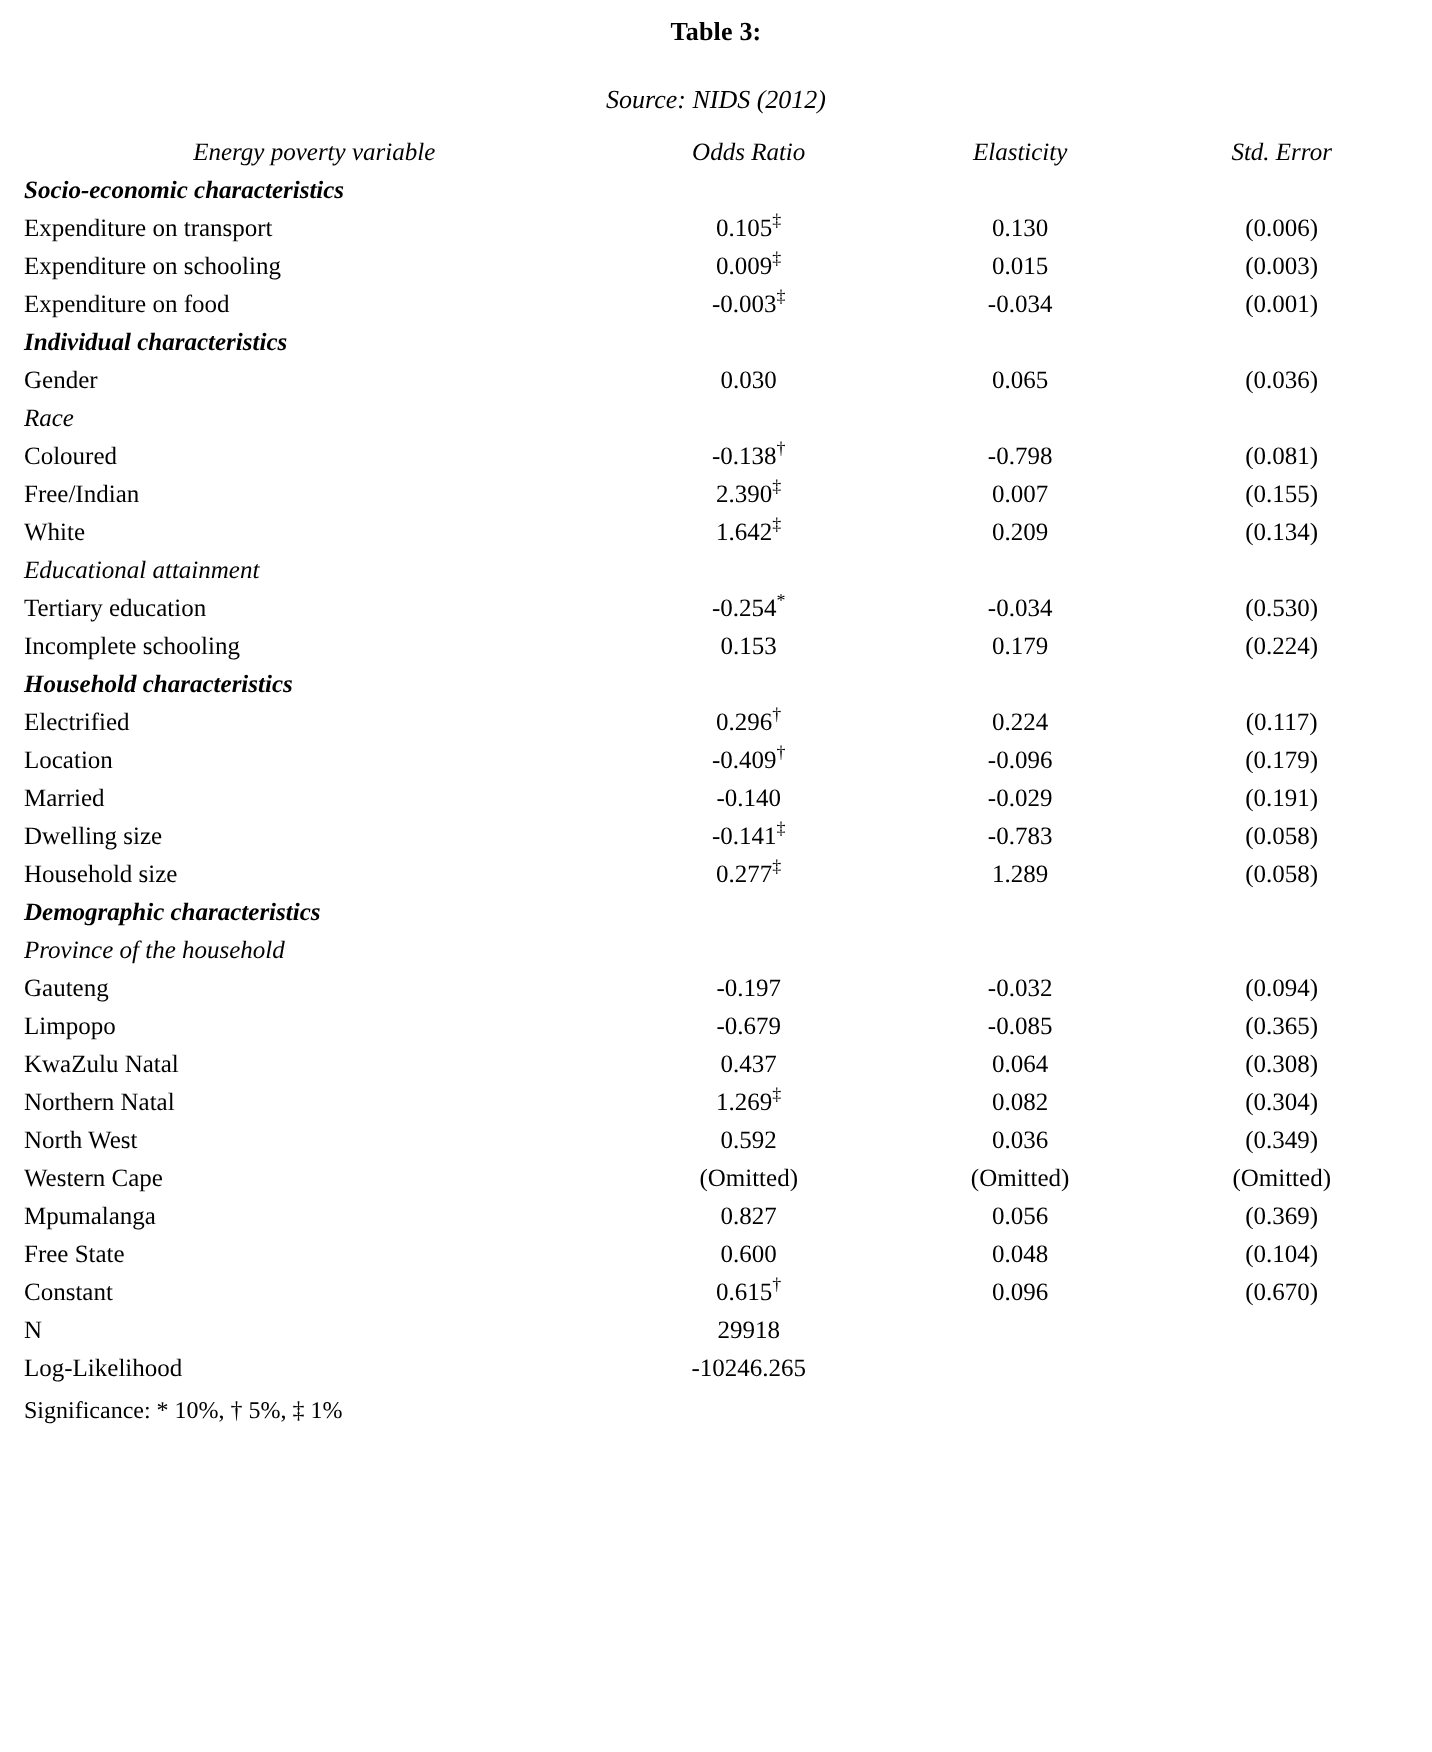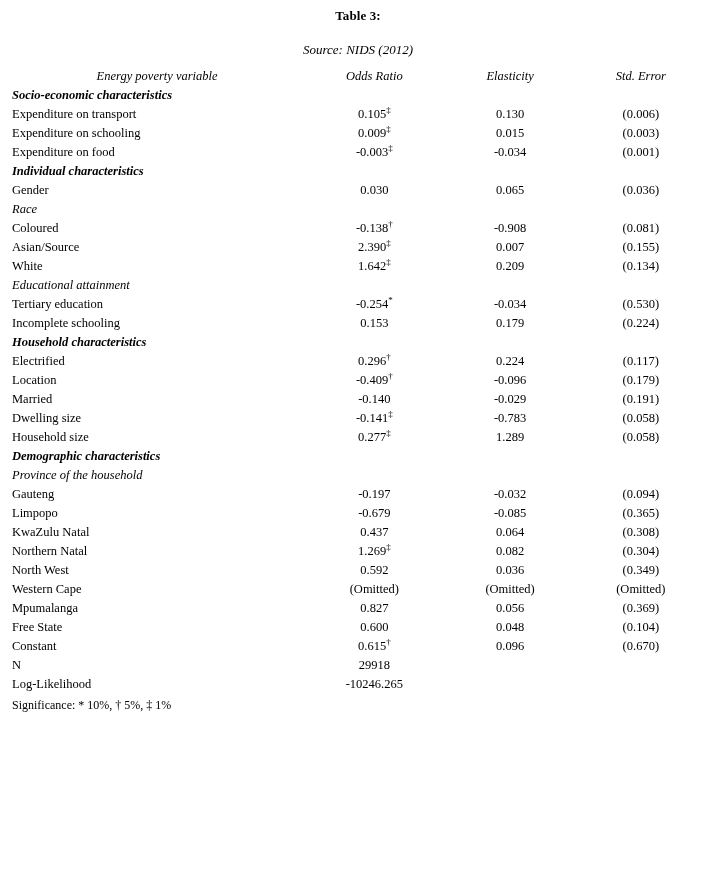--- a/index.html
+++ b/index.html
@@ -159,25 +159,25 @@
           <td class="num">0.030</td>
           <td class="num">0.065</td>
           <td class="num">(0.036)</td>
         </tr>
         <tr class="subsection">
           <td colspan="4">Race</td>
         </tr>
         <tr class="rule-thin-bottom">
           <td class="row-label">Coloured</td>
           <td class="num">-0.138<sup>†</sup></td>
-          <td class="num">-0.908</td>
+          <td class="num">-0.798</td>
           <td class="num">(0.081)</td>
         </tr>
         <tr class="rule-thin-bottom">
-          <td class="row-label">Asian/Source</td>
+          <td class="row-label">Free/Indian</td>
           <td class="num">2.390<sup>‡</sup></td>
           <td class="num">0.007</td>
           <td class="num">(0.155)</td>
         </tr>
         <tr class="rule-thin-bottom">
           <td class="row-label">White</td>
           <td class="num">1.642<sup>‡</sup></td>
           <td class="num">0.209</td>
           <td class="num">(0.134)</td>
         </tr>

